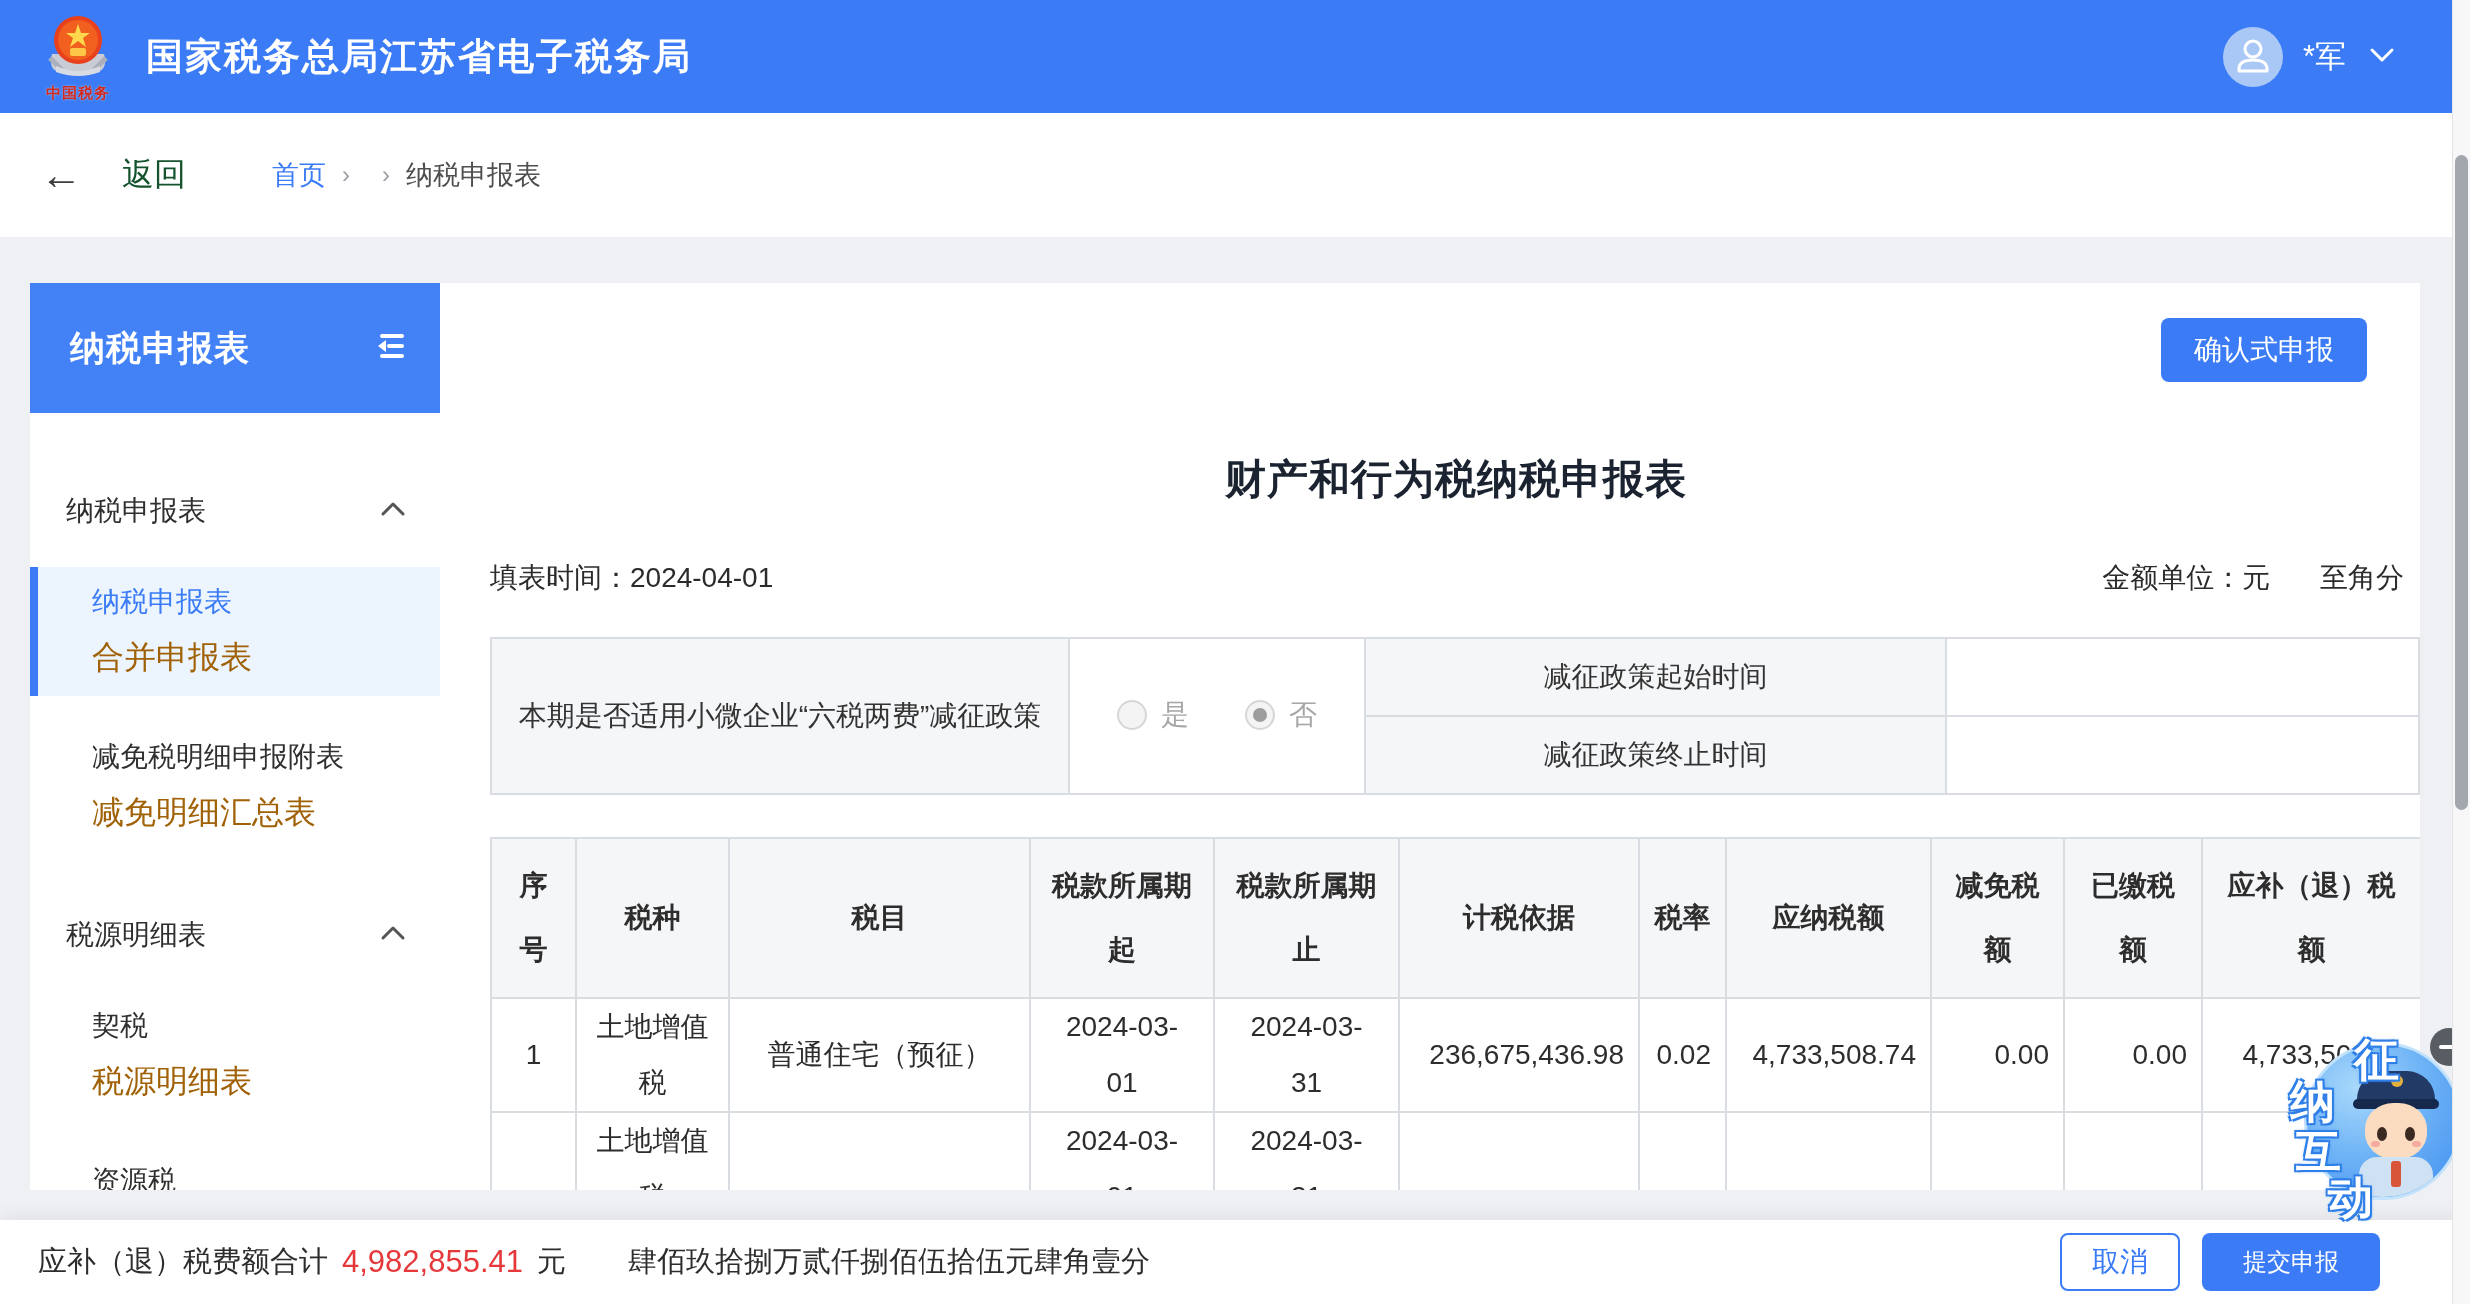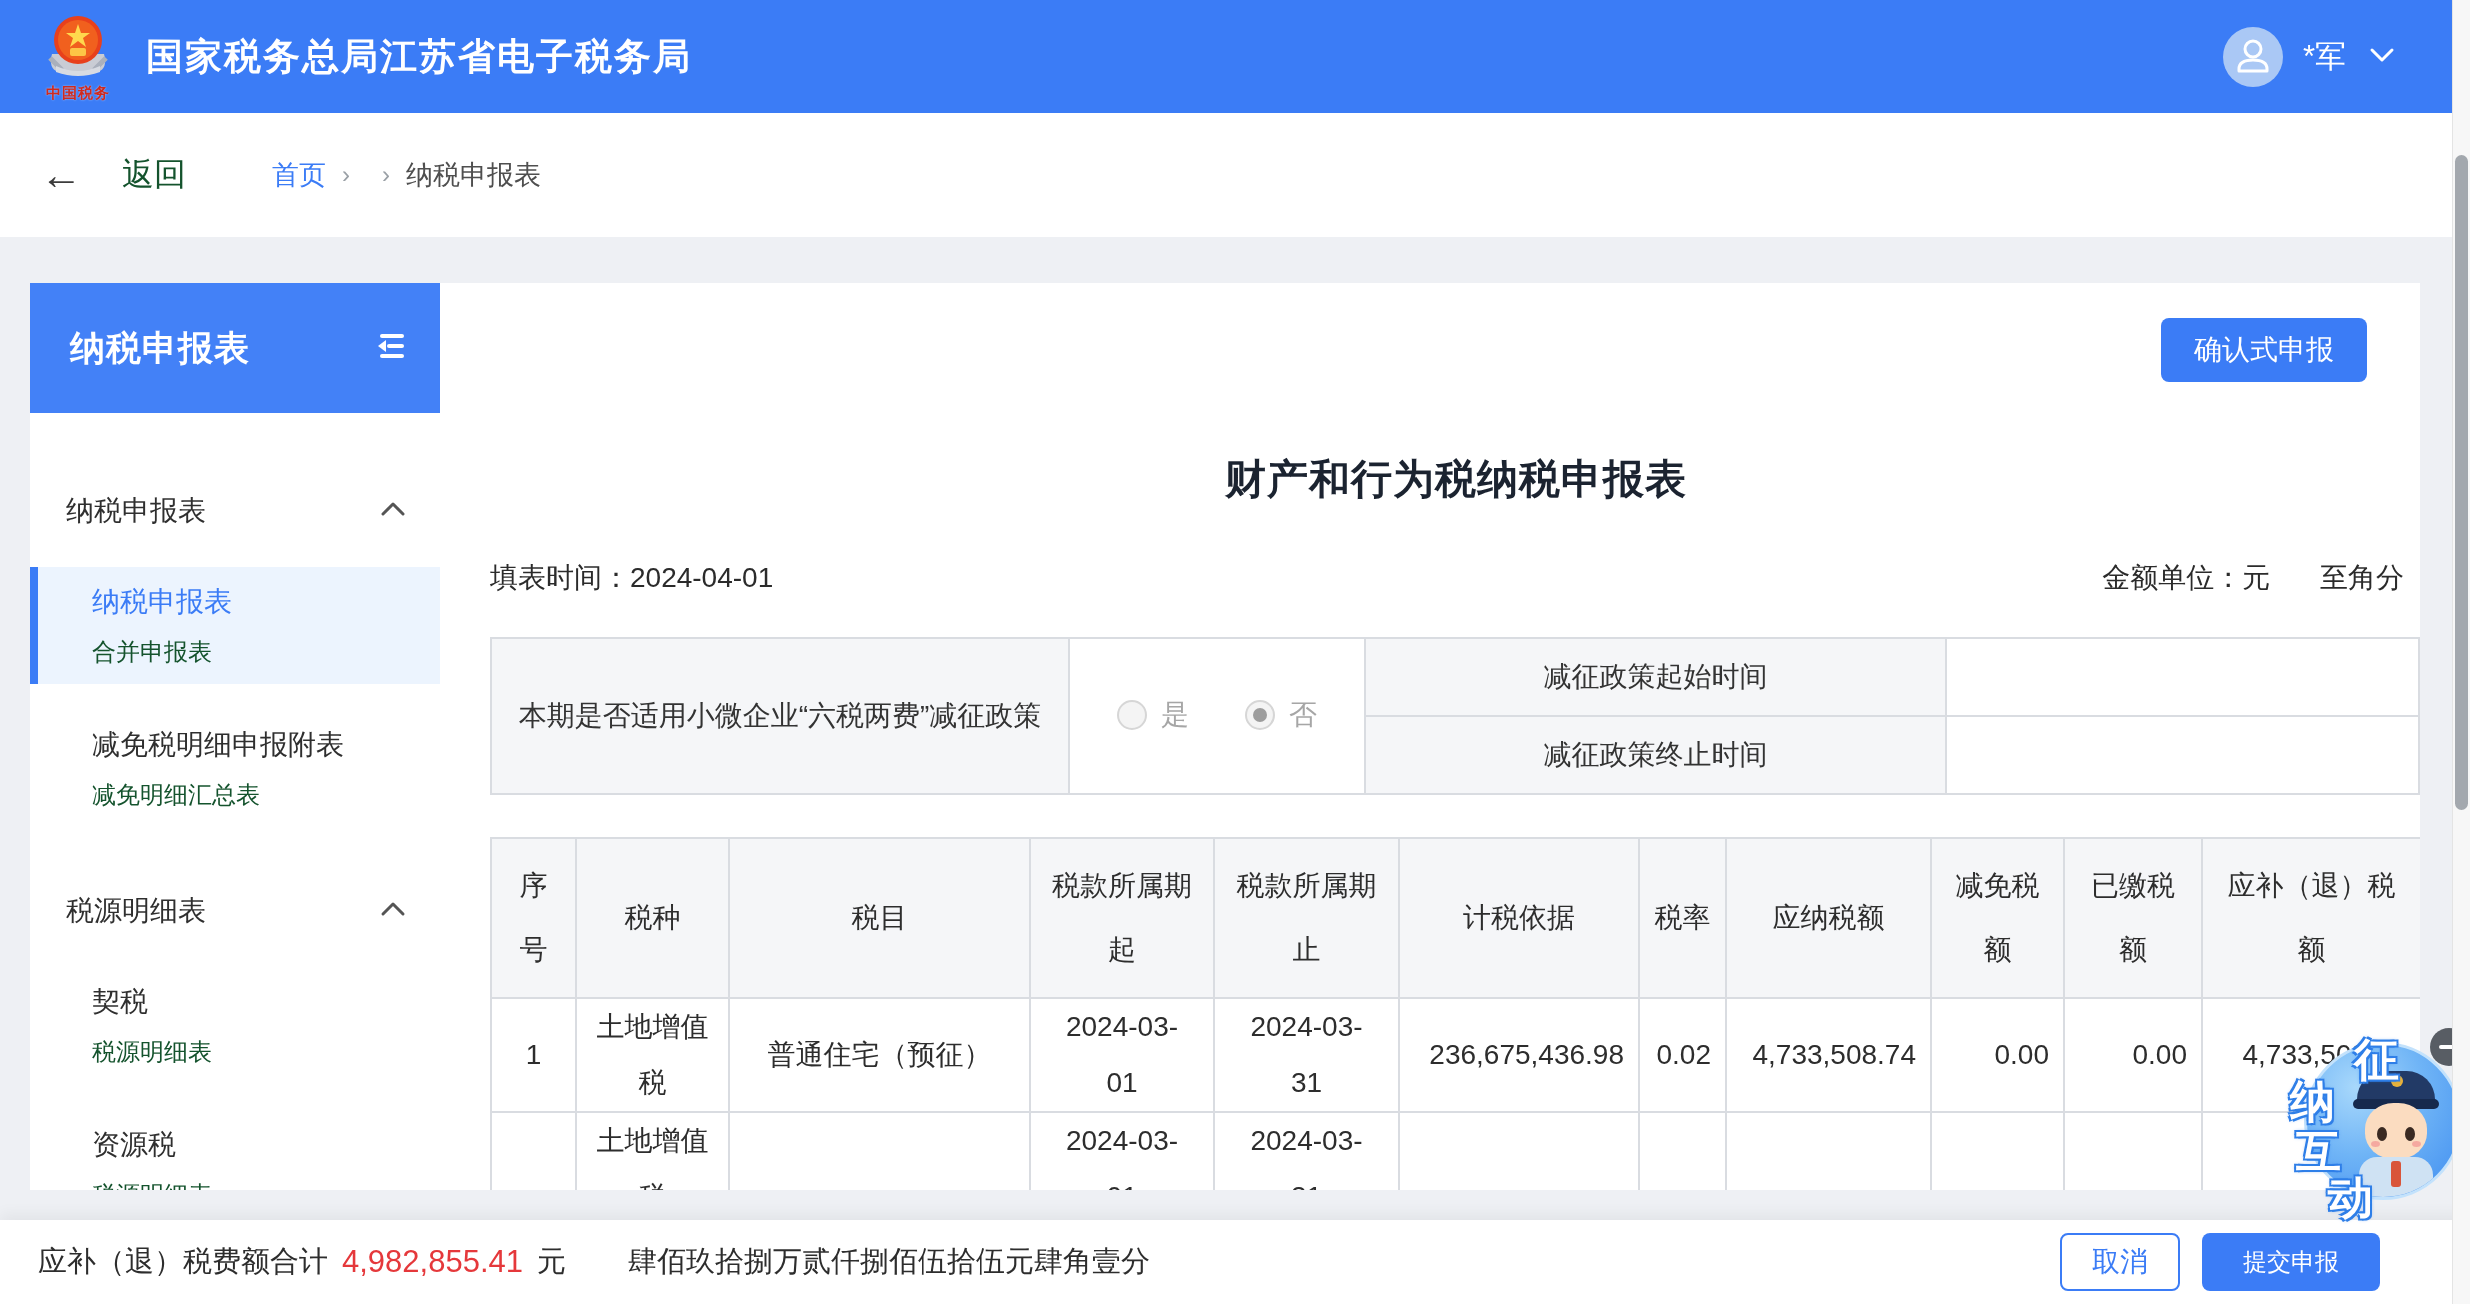--- a/index.html
+++ b/index.html
@@ -33,21 +33,21 @@
 
   
   .sidebar { width:410px; flex:none; }
   .sidebar-header { height:130px; background:#4381f7; color:#fff; display:flex; align-items:center; justify-content:space-between; padding:0 32px 0 40px; }
   .sidebar-title { font-size:35px; font-weight:600; letter-spacing:1px; }
   .sidebar-body { padding-top:66px; }
   .section-row { height:64px; display:flex; align-items:center; justify-content:space-between; padding:0 34px 0 36px; margin-bottom:24px; cursor:pointer; }
   .section-label { font-size:28px; color:#2f2f2f; }
   .side-item { padding:16px 10px 16px 62px; margin-bottom:26px; cursor:pointer; }
   .side-item .ttl { font-size:28px; color:#2f2f2f; margin-bottom:15px; }
-  .side-item .sub { font-size:24px; color:#14532d;font-family:Liberation Mono, monospace; }
+  .side-item .sub { font-size:32px; color:#a16207;font-family:Liberation Mono, monospace; }
   .side-item.selected { background:#ecf4fe; border-left:8px solid #3b7cf6; padding-left:54px; }
   .side-item.selected .ttl { color:#3b7cf6; }
   .section-gap { height:26px; }
 
   
   .main { flex:1; padding-left:50px; }
   .confirm-row { margin-top:35px; display:flex; justify-content:flex-end; padding-right:55px; }
   .btn-confirm { width:206px; height:64px; background:#3b7cf6; color:#fff; border:none; border-radius:8px; font-size:28px; cursor:pointer; font-family:inherit; }
   .form-title { margin-top:70px; text-align:center; font-size:41px; font-weight:700; color:#1b2330; letter-spacing:1px; }
   .meta-row { margin-top:52px; display:flex; justify-content:space-between; align-items:center; font-size:28px; color:#2b2b2b; padding-right:18px; }
@@ -60,21 +60,21 @@
   .cell-question { width:578px; }
   .cell-radios { width:296px; text-align:center; }
   .cell-policy-label { width:581px; }
   .radio-group { display:inline-flex; align-items:center; margin:0 24px; }
   .radio { width:30px; height:30px; border-radius:50%; background:#f4f4f4; border:2px solid #d6d6d6; position:relative; display:inline-block; cursor:pointer; }
   .radio.checked::after { content:""; position:absolute; left:50%; top:50%; width:14px; height:14px; margin:-7px 0 0 -7px; border-radius:50%; background:#9d9d9d; }
   .radio-label { font-size:28px; color:#a6a6a6; margin-left:14px; }
 
   .data-table { margin-top:42px; width:1930px; table-layout:fixed; }
   .data-table th, .data-table td { border:2px solid #d9dce1; font-size:28px; color:#2d2d2d; text-align:center; overflow:hidden; }
-  .data-table th { background:#f5f6f8; font-weight:400; height:160px; line-height:2.3; padding:0 10px;margin-top:16px; }
+  .data-table th { background:#f5f6f8; font-weight:700; height:160px; line-height:2.3; padding:0 10px;margin-top:16px; }
   .data-table td { height:114px; line-height:2.0; padding:0 10px; }
   .data-table td.num { text-align:right; padding-right:14px; }
   th .wrapbox { display:inline-block; vertical-align:middle; }
   .w-seq { width:34px; } .w-period { width:148px; } .w-small { width:92px; } .w-due { width:172px; }
   .date-span { display:inline-block; max-width:120px; }
 
   
   .footer-bar { position:absolute; left:0; bottom:0; width:2470px; height:84px; background:#fff; box-shadow:0 -6px 14px rgba(0,0,0,.05); display:flex; align-items:center; padding:0 90px 0 38px; }
   .total-label { font-size:29px; color:#2d2d2d; }
   .total-amount { font-size:31px; color:#e5383b; margin:0 14px; }

